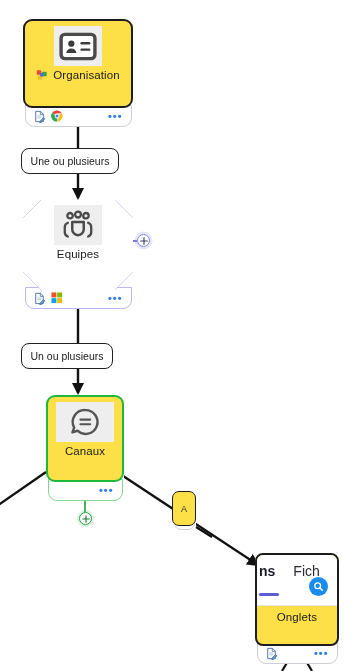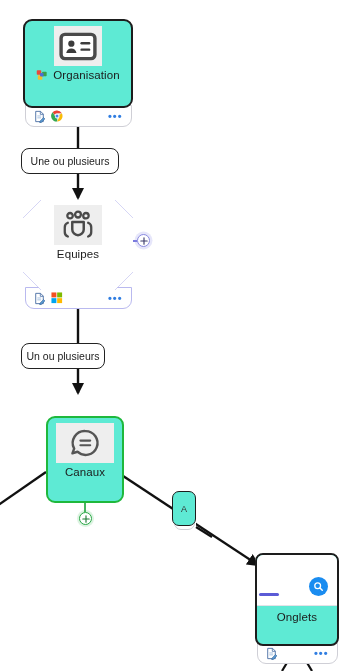--- a/index.html
+++ b/index.html
@@ -35,21 +35,21 @@
   
   .node {
     position: absolute;
     box-sizing: border-box;
     background: #ffffff;
   }
 
   .node-body {
     position: relative;
     box-sizing: border-box;
-    background: #5eead4;
+    background: #fde047;
     border: 2.2px solid #1d1d1d;
     border-radius: 9px;
     width: 100%;
     height: 100%;
     display: flex;
     flex-direction: column;
     align-items: center;
     justify-content: flex-start;
     z-index: 2;
     overflow: hidden;
@@ -138,21 +138,21 @@
     flex-direction: column;
     align-items: center;
   }
   #node-equipes .node-foot {
     top: 87px;
     border-color: #b9b9ef;
   }
 
   
   #node-canaux { left: 46px; top: 395px; width: 78px; height: 87px; }
-  #node-canaux .node-body { border-color: #1fb83c; border-width: 2.4px; margin-top: 21px; }
+  #node-canaux .node-body { border-color: #1fb83c; border-width: 2.4px; }
   #node-canaux .node-foot { top: 84px; border-color: #7fd995; }
   #node-canaux .node-thumb { width: 58px; height: 40px; }
 
   
   #node-a { left: 172px; top: 491px; width: 24px; height: 35px; }
   #node-a .node-body { border-radius: 7px; border-width: 1.8px; }
   #node-a .a-letter {
     font-size: 9px;
     color: #333;
     margin: auto;
@@ -221,21 +221,21 @@
     display: flex;
     align-items: center;
     justify-content: center;
     font-size: 10.5px;
     color: #1b1b1b;
     padding: 0 9px;
     z-index: 5;
     white-space: nowrap;
   }
   #label-une { left: 21px; top: 148px; width: 98px; }
-  #label-un  { left: 21px; top: 343px; width: 84px; }
+  #label-un  { left: 21px; top: 343px; width: 92px; }
 
   
   .plus-handle {
     position: absolute;
     width: 13px;
     height: 13px;
     border-radius: 50%;
     box-sizing: border-box;
     background: #fff;
     z-index: 6;
@@ -437,20 +437,24 @@
             <path d="M13.5 2.5v5.5h5.5" fill="none" stroke="#4a6fa5" stroke-width="1.5"></path>
             <path d="M8 11h7M8 14.5h7" stroke="#8fb0d6" stroke-width="1.4"></path>
             <path d="M13 20.5l6.5-6.5 2.4 2.4-6.5 6.5-3 .6z" fill="#5b9bd5" stroke="#2f5d8f" stroke-width="1.1"></path>
           </svg>
         </span>
       </span>
       <span class="foot-dots">•••</span>
     </div>
     <div class="node-body">
       <div class="onglets-shot">
+        <div class="shot-tabs">
+          <span class="shot-tab-active">ns</span>
+          <span>Fich</span>
+        </div>
         <div class="shot-underline"></div>
         <div class="shot-search">
           <svg width="11" height="11" viewBox="0 0 16 16">
             <circle cx="6.8" cy="6.8" r="4.2" fill="none" stroke="#fff" stroke-width="1.9"></circle>
             <path d="M10.1 10.1l3.4 3.4" stroke="#fff" stroke-width="2.1" stroke-linecap="round"></path>
           </svg>
         </div>
       </div>
       <div class="node-label">
         <span>Onglets</span>

